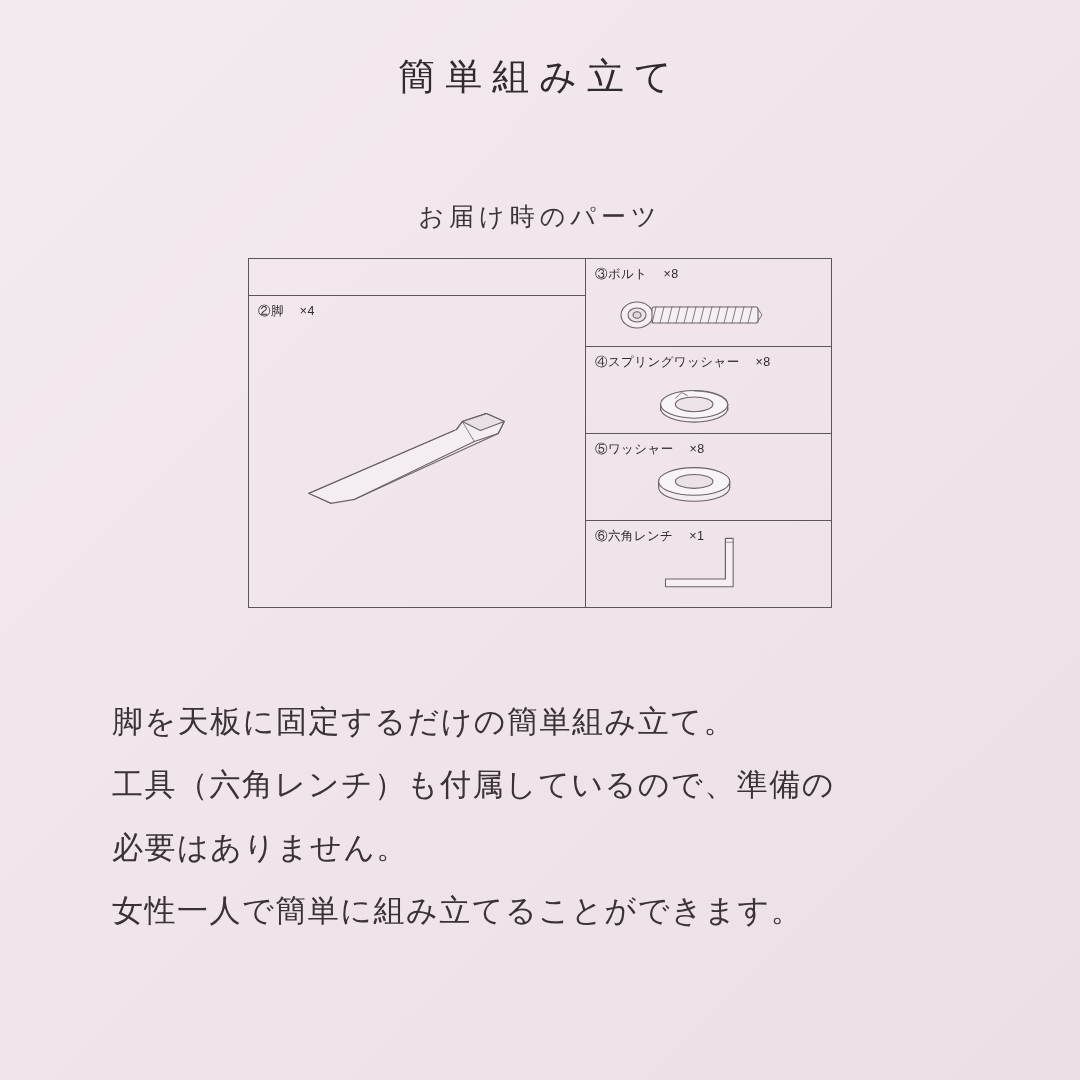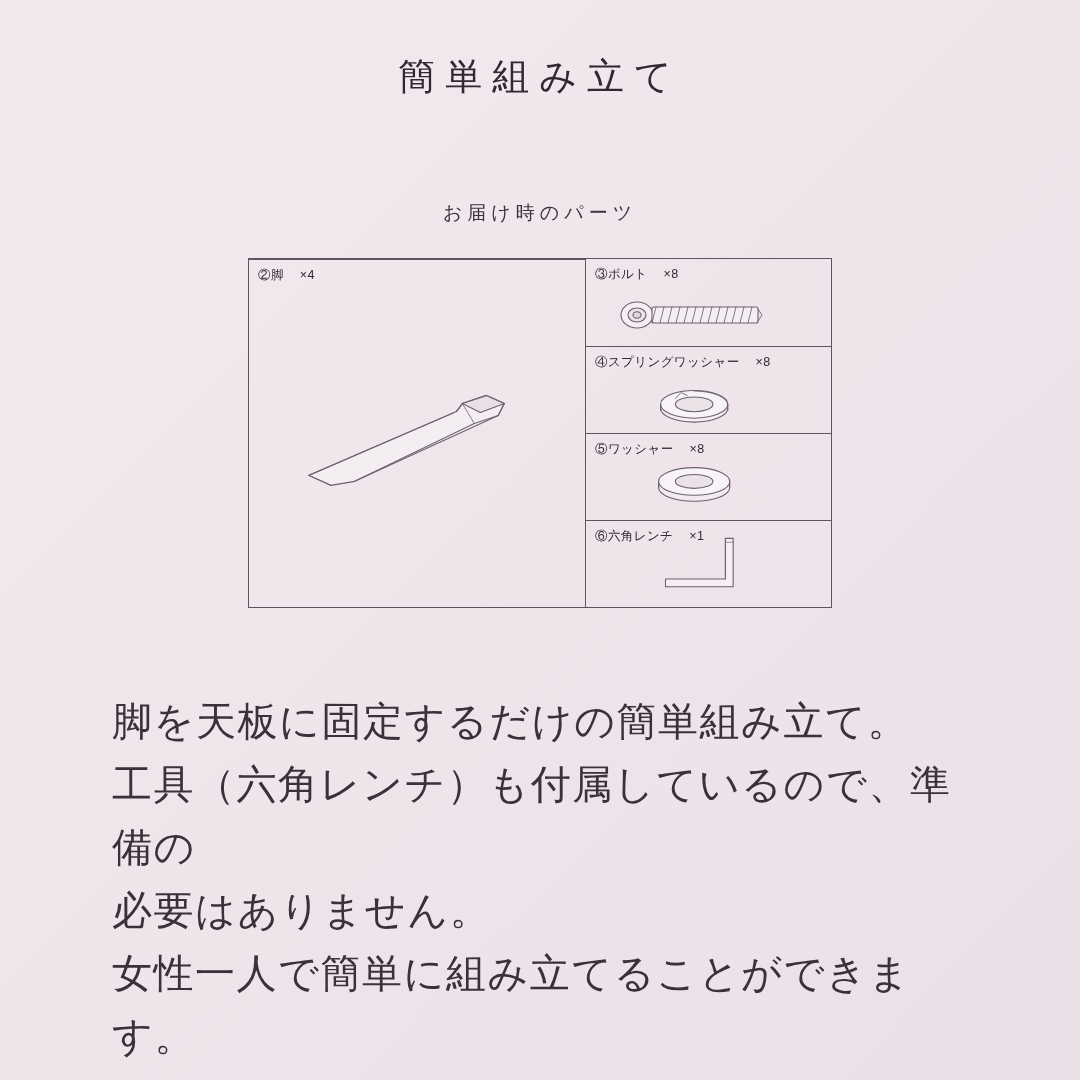--- a/index.html
+++ b/index.html
@@ -36,21 +36,21 @@
     font-family: "Liberation Serif", "DejaVu Serif", serif;
   }
 
   
   .subtitle {
     position: absolute;
     top: 200px;
     left: 0;
     width: 1080px;
     text-align: center;
-    font-size: 19px;
+    font-size: 25px;
     letter-spacing: 5px;
     color: #3b343a;
   }
 
   
   .parts-box {
     position: absolute;
     left: 248px;
     top: 258px;
     width: 584px;
@@ -84,39 +84,39 @@
     left: 9px;
     font-size: 12.5px;
     letter-spacing: 0.4px;
     color: #2f2930;
     white-space: nowrap;
     font-family: "Liberation Sans", sans-serif;
   }
   .cell-label .qty { margin-left: 16px; }
 
   .cell-top    { height: 200px; }
-  .cell-legs   { flex: 1; }
+  .cell-legs   { flex: 1; margin-top: 36px; }
   .cell-bolt   { height: 87px; }
   .cell-spring { height: 87px; }
   .cell-washer { height: 87px; }
   .cell-wrench { flex: 1; }
 
   .art {
     position: absolute;
     inset: 0;
   }
   .art svg { display: block; width: 100%; height: 100%; }
 
   
   .body-text {
     position: absolute;
     left: 112px;
     top: 690px;
     width: 880px;
-    font-size: 40px;
+    font-size: 31px;
     line-height: 63px;
     letter-spacing: 1.5px;
     color: #3a3238;
   }
   .body-text p { margin: 0; }
 </style>
 </head>
 <body>
 
 <div class="page">

